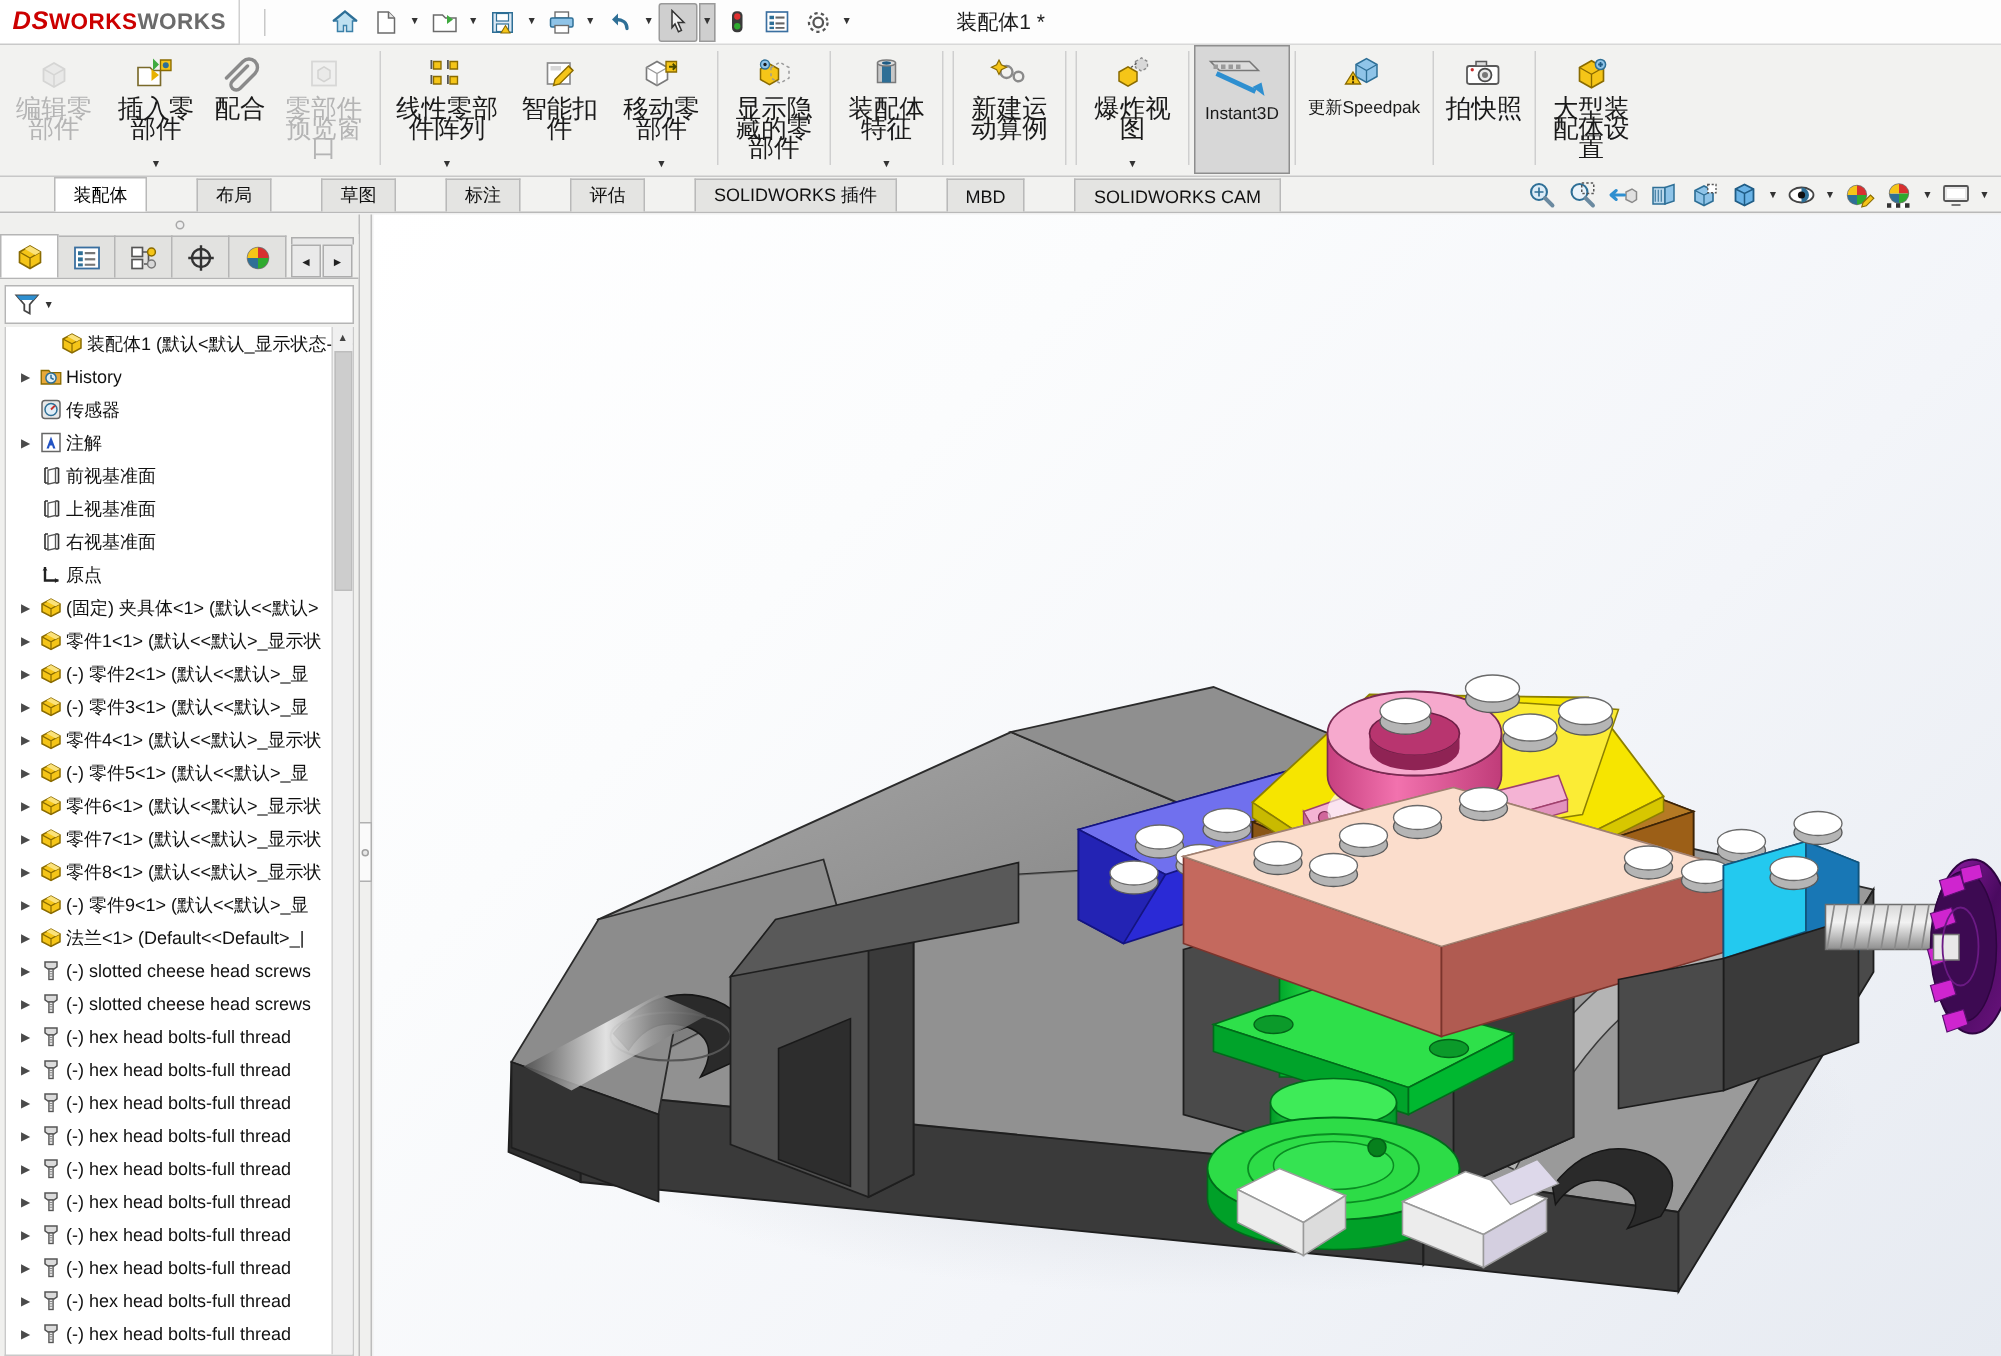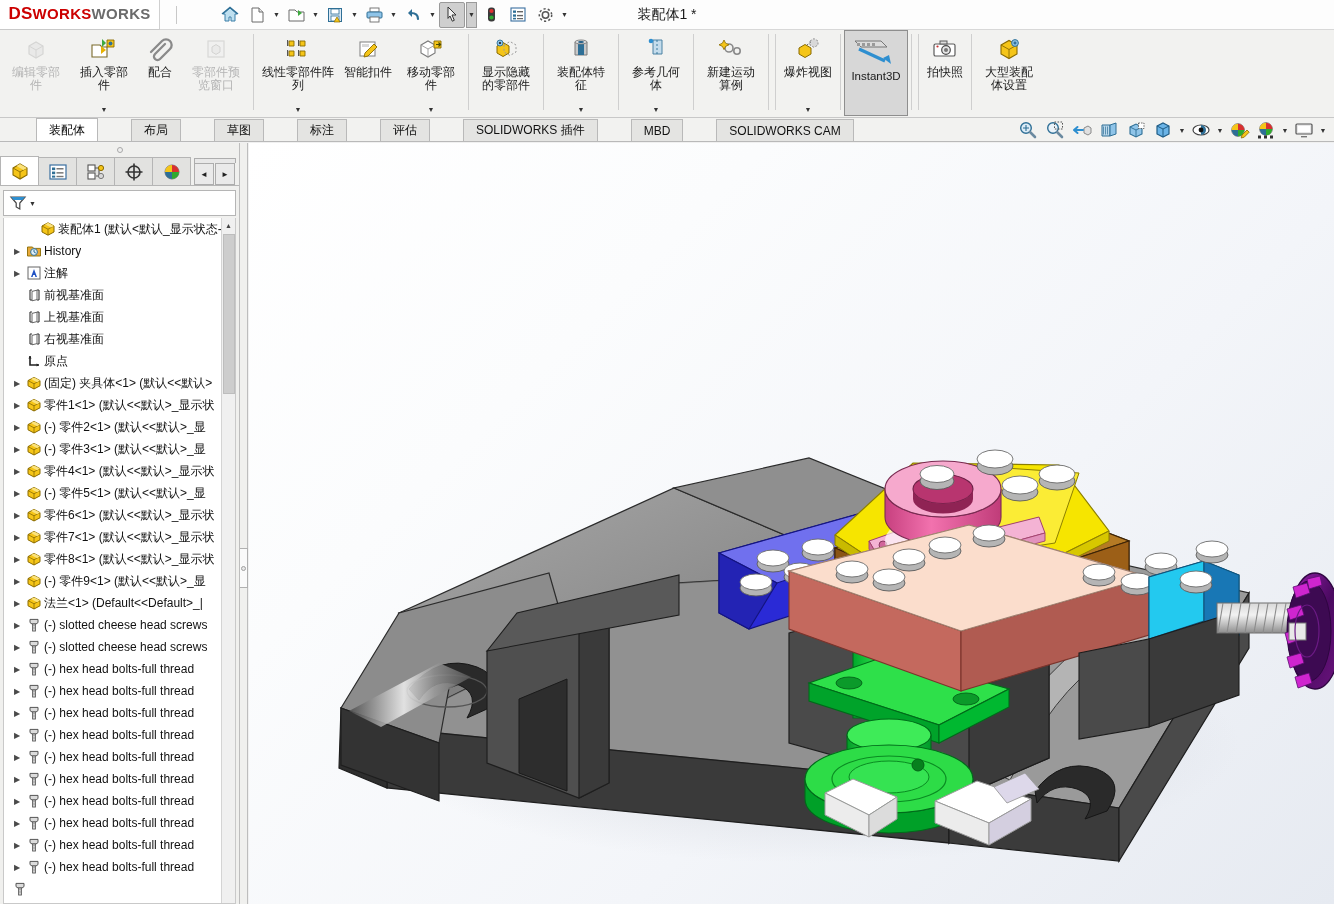--- a/index.html
+++ b/index.html
@@ -15,21 +15,21 @@
     position:absolute; left:0; top:0; width:1334px; height:30px;
     background:#fdfdfd; border-bottom:1px solid #d8d8d8;
     display:flex; align-items:center;
   }
   #logo-box {
     width:160px; height:30px; background:#fff;
     border-right:1px solid #d0d0d0; border-bottom:1px solid #c9c9c9;
     display:flex; align-items:center; justify-content:center;
   }
   .logo-txt { font-weight:bold; font-size:15px; letter-spacing:.3px; }
-  .logo-ds { color:#cc0000; font-size:17px; font-weight:bold; }
+  .logo-ds { color:#cc0000; font-style:italic; font-size:17px; font-weight:bold; }
   .logo-solid { color:#cc0000; }
   .logo-works { color:#6b6b6b; }
   #title-sep { width:1px; height:18px; background:#c8c8c8; margin:0 14px 0 16px; }
   #qat { display:flex; align-items:center; gap:1px; margin-left:26px; }
   .qat-btn {
     width:26px; height:26px; display:flex; align-items:center; justify-content:center;
     border:1px solid transparent; border-radius:2px;
   }
   .qat-btn.pressed { background:#cfcfcf; border:1px solid #9a9a9a; }
   .qat-caret {
@@ -49,21 +49,21 @@
     display:flex; align-items:flex-start; padding-left:2px;
   }
   .rb {
     min-width:44px; height:86px; padding:3px 4px 0 4px;
     display:flex; flex-direction:column; align-items:center;
     border:1px solid transparent; position:relative;
   }
   .rb.active { background:#d7d7d7; border:1px solid #8e8e8e; }
   .rb .ic { height:32px; display:flex; align-items:center; justify-content:center; }
   .rb .lbl {
-    font-size:12px; color:#1a1a1a; line-height:13px; text-align:center;
+    font-size:17px; color:#1a1a1a; line-height:13px; text-align:center;
     max-width:58px; word-break:break-all;
   }
   .rb.wide .lbl { max-width:72px; }
   .rb.en .lbl { font-size:11.5px; max-width:90px; word-break:normal; }
   .rb.disabled .lbl { color:#b4b4b4; }
   .rb .dd {
     position:absolute; bottom:2px; left:0; right:0;
     font-size:7px; color:#333; text-align:center; line-height:6px;
   }
   .rsep { width:1px; height:76px; background:#cfcfcf; margin:4px 3px 0 3px; }
@@ -388,31 +388,20 @@
             <ellipse cx="15" cy="6" rx="6" ry="2" fill="#dcdcdc" stroke="#7a7a7a" stroke-width=".9"></ellipse>
             <ellipse cx="15" cy="6" rx="3" ry="1.1" fill="#1f5c85"></ellipse>
           </svg>
       </div>
       <div class="lbl">装配体特征</div>
       <div class="dd">▼</div>
     </div>
 
     <div class="rsep"></div>
 
-    <div class="rb">
-      <div class="ic">
-        <svg width="30" height="28" viewBox="0 0 30 28">
-            <path d="M12 4h9v14h-9z" fill="#bcd9ec" stroke="#2e6f96" stroke-width="1" opacity=".85"></path>
-            <path d="M16 4v14" stroke="#2e6f96" stroke-width=".9" stroke-dasharray="2 2"></path>
-            <circle cx="10" cy="5" r="2.3" fill="#2e8fd0"></circle>
-          </svg>
-      </div>
-      <div class="lbl">参考几何体</div>
-      <div class="dd">▼</div>
-    </div>
 
     <div class="rsep"></div>
 
     <div class="rb">
       <div class="ic">
         <svg width="30" height="28" viewBox="0 0 30 28">
             <g fill="none" stroke="#8a8a8a" stroke-width="1.6">
               <circle cx="13" cy="12" r="4"></circle>
               <circle cx="21" cy="15" r="3.2"></circle>
             </g>
@@ -448,20 +437,32 @@
             <path d="M8 8h3v3H8zM13 8h3v3h-3zM18 8h3v3h-3zM23 8h3v3h-3z" fill="#9a9a9a"></path>
             <path d="M10 14l26 12" stroke="#2e8fd0" stroke-width="3.2"></path>
             <path d="M42 29l-8-6 6-3z" fill="#2e8fd0"></path>
           </svg>
       </div>
       <div class="lbl">Instant3D</div>
     </div>
 
     <div class="rsep"></div>
 
+    <div class="rb en">
+      <div class="ic">
+        <svg width="32" height="28" viewBox="0 0 32 28">
+            <path d="M11 7l7-4 7 4v8l-7 4-7-4z" fill="#8fc4e8" stroke="#2e6f96" stroke-width="1"></path>
+            <path d="M11 7l7 4 7-4M18 11v8" fill="none" stroke="#2e6f96" stroke-width=".9"></path>
+            <path d="M9 12l5 8H4z" fill="#f5c518" stroke="#8a6b00" stroke-width=".9"></path>
+            <rect x="8.4" y="14.5" width="1.3" height="3" fill="#3a2a00"></rect>
+            <rect x="8.4" y="18.2" width="1.3" height="1.3" fill="#3a2a00"></rect>
+          </svg>
+      </div>
+      <div class="lbl" style="max-width:78px">更新Speedpak</div>
+    </div>
 
     <div class="rsep"></div>
 
     <div class="rb">
       <div class="ic">
         <svg width="32" height="28" viewBox="0 0 32 28">
             <rect x="5" y="8" width="21" height="12" rx="1.6" fill="#fff" stroke="#5a5a5a" stroke-width="1.2"></rect>
             <rect x="11" y="5" width="7" height="3" fill="#ddd" stroke="#5a5a5a" stroke-width="1"></rect>
             <circle cx="17" cy="14" r="4.3" fill="#e8e8e8" stroke="#4a4a4a" stroke-width="1.2"></circle>
             <circle cx="17" cy="14" r="2" fill="#777"></circle>
@@ -692,20 +693,31 @@
           <div class="trow ind1">
             <span class="exp">▶</span>
             <span class="ic">
               <svg width="16" height="16" viewBox="0 0 16 16">
                 <path d="M1.5 4h5l1.2 1.4h6.8V13h-13z" fill="#e8a93a" stroke="#8a6b00" stroke-width=".9"></path>
                 <circle cx="8" cy="9" r="3.4" fill="#dfeef8" stroke="#2e6f96" stroke-width="1"></circle>
                 <path d="M8 6.8V9l1.8 1" stroke="#2e6f96" stroke-width="1" fill="none"></path>
               </svg>
             </span>
             <span class="txt">History</span>
+          </div>
+          <div class="trow ind1">
+            <span class="exp"></span>
+            <span class="ic">
+              <svg width="16" height="16" viewBox="0 0 16 16">
+                <rect x="2" y="2" width="12" height="12" rx="2" fill="#e8e8e8" stroke="#666" stroke-width="1"></rect>
+                <circle cx="8" cy="8" r="4" fill="#dfeef8" stroke="#2e6f96" stroke-width="1"></circle>
+                <path d="M8 8l2.6-2.6" stroke="#c8302a" stroke-width="1.3"></path>
+              </svg>
+            </span>
+            <span class="txt">传感器</span>
           </div>
           <div class="trow ind1">
             <span class="exp">▶</span>
             <span class="ic">
               <svg width="16" height="16" viewBox="0 0 16 16">
                 <rect x="2" y="2" width="12" height="12" fill="#fff" stroke="#666" stroke-width="1"></rect>
                 <path d="M8 4l3 8h-1.6l-.6-2h-1.6l-.6 2H5z" fill="#2253c4"></path>
               </svg>
             </span>
             <span class="txt">注解</span>

